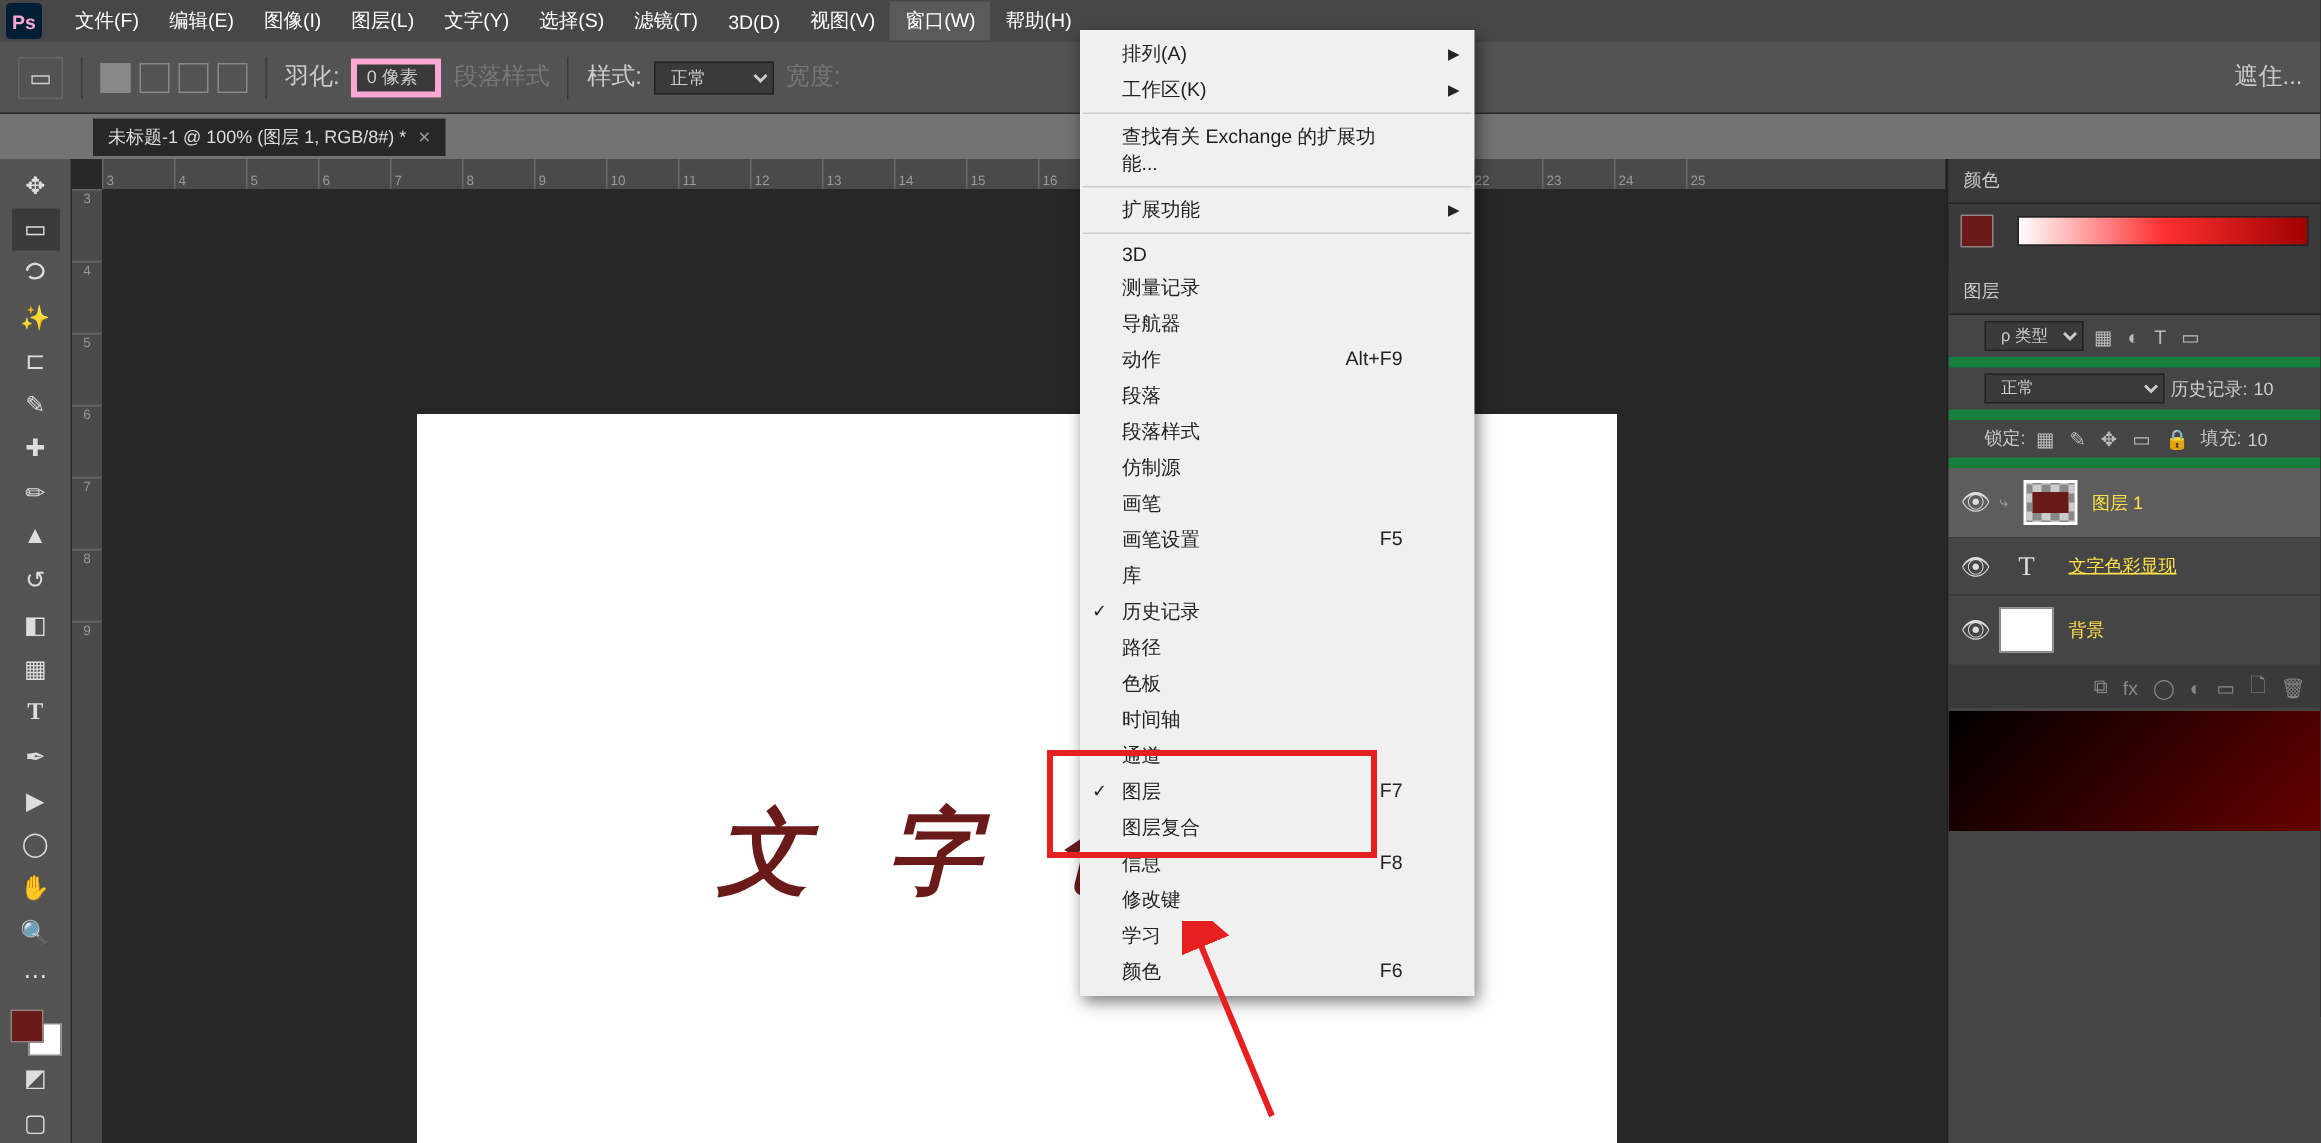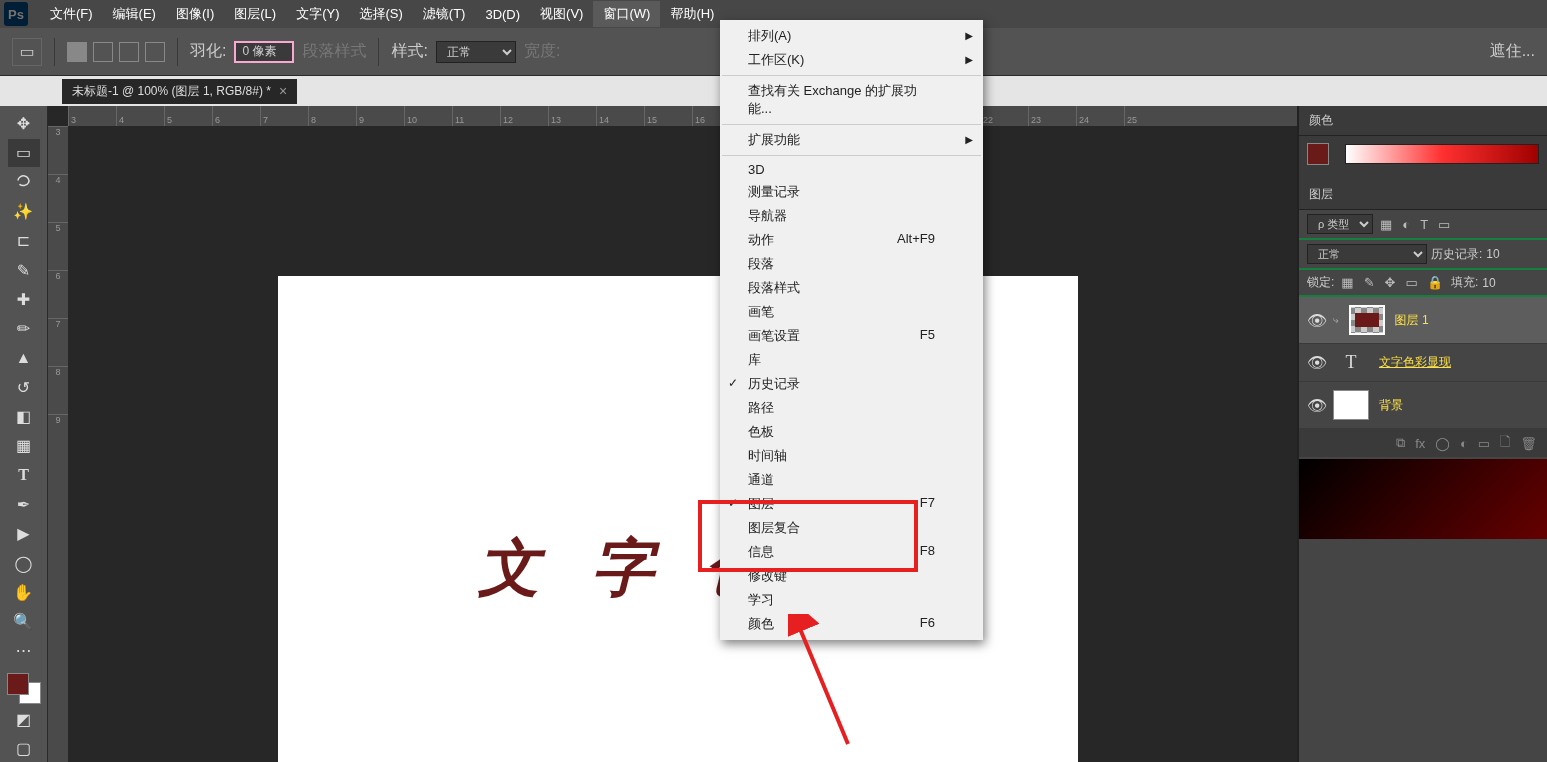--- a/index.html
+++ b/index.html
@@ -1,27 +1,27 @@
 <!DOCTYPE html>
 <html><head>
 <meta charset="utf-8">
 <style>
 * { margin: 0; padding: 0; box-sizing: border-box; font-family: "Microsoft YaHei", sans-serif; user-select: none; }
 body { background: #323232; color: #ccc; width: 1547px; height: 762px; overflow: hidden; position: relative; }
 .menubar { height: 28px; background: #474747; display: flex; align-items: center; padding-left: 4px; }
-.ps-logo { width: 24px; height: 24px; background: #001e36; color: #737373; display: flex; align-items: center; justify-content: center; font-weight: bold; font-size: 13px; border-radius: 3px; margin-right: 12px; }
+.ps-logo { width: 24px; height: 24px; background: #001e36; color: #f9a8d4; display: flex; align-items: center; justify-content: center; font-weight: bold; font-size: 13px; border-radius: 3px; margin-right: 12px; }
 .menu-item { padding: 4px 10px; font-size: 13px; color: #ffffff; cursor: pointer; }
 .menu-item.active { background: #5a5a5a; }
 .optionsbar { height: 48px; background: #535353; display: flex; align-items: center; padding: 0 12px; gap: 8px; border-bottom: 1px solid #2a2a2a; }
 .opt-swatch { width: 30px; height: 28px; border: 1px solid #666; display:flex; align-items:center; justify-content:center;}
 .opt-sep { width: 1px; height: 28px; background: #3a3a3a; margin: 0 4px; }
 .opt-label { font-size: 16px; color: #ccc; }
-.opt-input { background: #3a3a3a; border: 2px solid #f9a8d4; color: #ccc; padding: 2px 6px; width: 60px; font-size: 12px; }
+.opt-input { background: #3a3a3a; border: 4px solid #f9a8d4; color: #ccc; padding: 2px 6px; width: 60px; font-size: 12px; }
 .opt-select { background: #3a3a3a; border: 1px solid #222; color: #ccc; padding: 2px 20px 2px 6px; font-size: 12px; width:80px; }
-.tabbar { height: 30px; background: #e5e5e5; display: flex; align-items: center; padding-left: 62px; }
+.tabbar { height: 30px; background: #737373; display: flex; align-items: center; padding-left: 62px; }
 .doc-tab { background: #272727; padding: 4px 10px; font-size: 12px; color: #ddd; display: flex; align-items: center; gap: 8px; }
 .close-x { color: #999; cursor: pointer; font-size: 14px; }
 .main { display: flex; height: calc(762px - 28px - 48px - 30px); }
 .toolbar { width: 48px; background: #535353; display: flex; flex-direction: column; align-items: center; padding-top: 4px; gap: 2px; border-right: 1px solid #2a2a2a; }
 .tool { width: 32px; height: 30px; display: flex; align-items: center; justify-content: center; color: #ddd; cursor: pointer; font-size: 16px; }
 .tool.sel { background: #3a3a3a; }
 .tool svg { width: 18px; height: 18px; fill: #ddd; }
 .fgbg { position: relative; width: 34px; height: 34px; margin-top: 6px; }
 .fg-sw { position: absolute; top: 0; left: 0; width: 22px; height: 22px; background: #6b1a1a; border: 1px solid #888; }
 .bg-sw { position: absolute; bottom: 0; right: 0; width: 22px; height: 22px; background: #fff; border: 1px solid #888; }
@@ -37,21 +37,21 @@
 .dd-item .sub { position:absolute; right:10px; top:6px; font-size:10px;}
 .dd-item .chk { position:absolute; left:8px; top:4px; font-size:12px;}
 .dd-sep { height: 1px; background: #ccc; margin: 3px 2px; }
 .highlight1 { position: absolute; top: 500px; left: 698px; width: 220px; height: 72px; border: 4px solid #e62020; z-index: 150; pointer-events:none;}
 .arrow { position: absolute; top: 614px; left: 788px; z-index: 151; pointer-events:none;}
 .panels { width: 250px; background: #3a3a3a; display: flex; flex-direction: column; border-left: 2px solid #222;}
 .panel-hdr { height: 30px; display: flex; align-items: center; padding: 0 10px; font-size: 12px; background: #3a3a3a; border-bottom: 1px solid #222; }
 .color-grad { height: 20px; margin:8px; background: linear-gradient(90deg, #fff 0%, #ff3030 50%, #a00000 100%); border:1px solid #222;}
 .color-sw { width:22px; height:22px; background:#6b1a1a; border:1px solid #888; margin:4px 8px;}
 .layers { flex:1; background:#454545; overflow:hidden;}
-.layer-ctrl { display:flex; align-items:center; gap:4px; padding:4px 8px; font-size:12px; border-bottom:2px solid #15803d;}
+.layer-ctrl { display:flex; align-items:center; gap:4px; padding:4px 24px; font-size:12px; border-bottom:7px solid #15803d;}
 .layer-ctrl select { background:#3a3a3a; border:1px solid #222; color:#ccc; font-size:11px; padding:2px 6px;}
 .layer-ctrl .ico { color:#bbb; font-size:13px; padding:0 3px;}
 .layer-row { display:flex; align-items:center; gap:10px; padding:8px 8px; border-bottom:1px solid #3a3a3a;}
 .layer-row .eye { width:16px; color:#ddd;}
 .layer-row .thumb { width:36px; height:30px; background:#fff; border:1px solid #888; display:flex; align-items:center; justify-content:center;}
 .layer-row .thumb.tchk { background: repeating-conic-gradient(#888 0% 25%, #ccc 0% 50%) 50% / 12px 12px; position:relative;}
 .layer-row .thumb.tchk::after{content:""; position:absolute; inset:6px 4px; background:#6b1a1a;}
 .layer-row.sel-row { background:#5d5d5d; }
 .layer-row.sel-row .thumb { border:2px solid #fff;}
 .layer-row .lname { font-size:12px; color:#fde047;}
@@ -278,20 +278,23 @@
       <span>动作</span>
       <span>Alt+F9</span>
     </div>
   <div class="dd-item">
       <span>段落</span>
     </div>
   <div class="dd-item">
       <span>段落样式</span>
     </div>
   <div class="dd-item">
+      <span>仿制源</span>
+    </div>
+  <div class="dd-item">
       <span>画笔</span>
     </div>
   <div class="dd-item">
       <span>画笔设置</span>
       <span>F5</span>
     </div>
   <div class="dd-item">
       <span>库</span>
     </div>
   <div class="dd-item">

